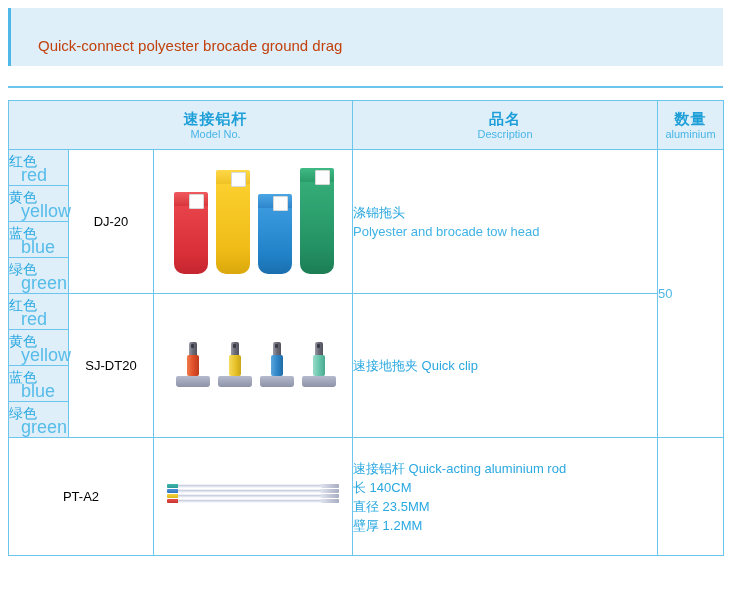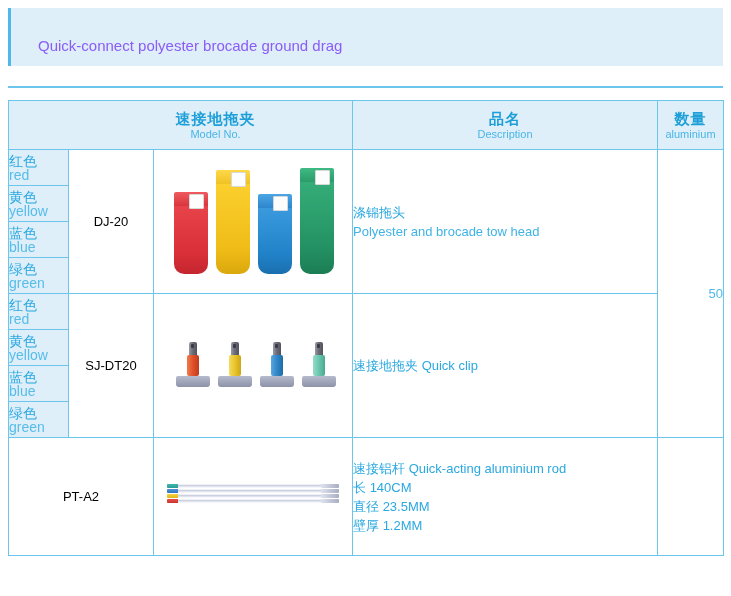--- a/index.html
+++ b/index.html
@@ -40,21 +40,21 @@
     font-size: 14px;
     color: #2AA8E0;
     letter-spacing: .5px;
     white-space: nowrap;
   }
   .title-en {
     position: absolute;
     left: 30px;
     top: 29px;
     font-size: 15px;
-    color: #8b5cf6;
+    color: #c2410c;
     white-space: nowrap;
   }
 
   .divider {
     position: absolute;
     left: 8px;
     top: 86px;
     width: 715px;
     height: 2px;
     background: #6CC5EC;
@@ -103,24 +103,25 @@
     padding-left: 9px;
     line-height: 1;
   }
   .color-cell .c-cn {
     font-size: 14px;
     color: #2AA8E0;
     display: block;
     line-height: 14px;
   }
   .color-cell .c-en {
-    font-size: 14px;
+    font-size: 18px;
     color: #57BCE9;
     display: block;
     line-height: 14px;
+    padding-left: 12px;
   }
 
   .model-cell {
     background: #ffffff;
     text-align: center;
     font-size: 13px;
     color: #000000;
   }
 
   .img-cell {
@@ -134,21 +135,21 @@
     padding-left: 14px;
     font-size: 13px;
     color: #3FB3E5;
     line-height: 19px;
   }
   .desc-cell .d-cn { color: #2AA8E0; }
   .desc-line { white-space: nowrap; }
 
   .qty-cell {
     background: #ffffff;
-    text-align: right;
+    text-align: left;
     font-size: 13px;
     color: #4FB8E8;
   }
 
   
   .mops {
     position: relative;
     width: 175px;
     height: 120px;
     margin: 0 auto;
@@ -263,21 +264,21 @@
     <col style="width:85px">
     <col style="width:199px">
     <col style="width:305px">
     <col style="width:66px">
   </colgroup>
 
   <thead>
     <tr>
       <th class="hdr hdr-model" colspan="3">
         <div class="h-inner">
-          <div class="h-cn">速接地拖夹</div>
+          <div class="h-cn">速接铝杆</div>
           <div class="h-en">Model No.</div>
         </div>
       </th>
       <th class="hdr">
         <div class="h-cn">品名</div>
         <div class="h-en">Description</div>
       </th>
       <th class="hdr">
         <div class="h-cn">数量</div>
         <div class="h-en">aluminium</div>

